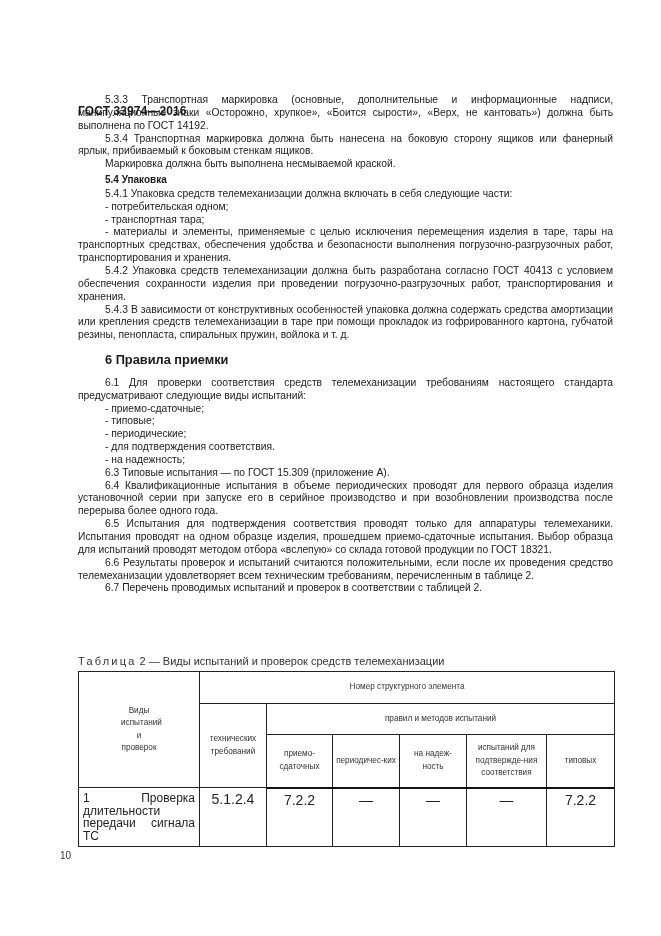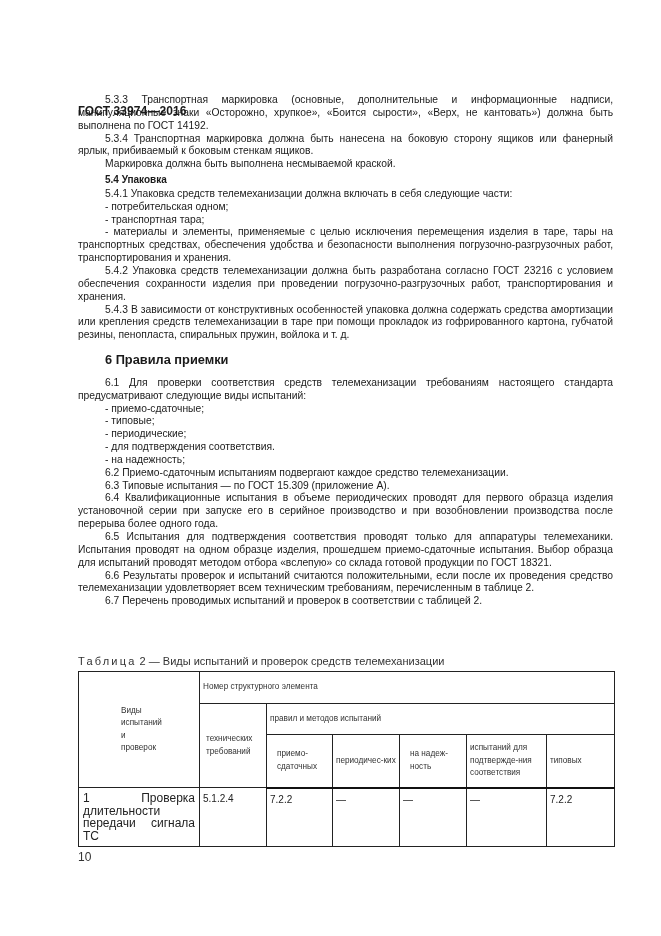--- a/index.html
+++ b/index.html
@@ -9,53 +9,52 @@
   .header { position: absolute; left: 78px; top: 66px; font-weight: bold; font-size: 12px; letter-spacing: 0.1px; margin-top: 38px; }
   .body { position: absolute; left: 78px; top: 94px; width: 535px; font-size: 10.3px; line-height: 12.85px; }
   .p { margin: 0; text-align: justify; text-indent: 27px; }
   .li { margin: 0; padding-left: 27px; }
   .h3 { margin: 3px 0 1px 27px; font-weight: bold; font-size: 10px; }
   .h2 { margin: 12px 0 10px 27px; font-weight: bold; font-size: 12.8px; }
   .caption { position: absolute; left: 78px; top: 655px; font-size: 11px; color: #333; }
   .caption .sp { letter-spacing: 2.2px; }
   table.t { position: absolute; left: 78px; top: 671px; width: 536px; border-collapse: collapse;
             font-size: 8.2px; color: #333; table-layout: fixed; }
-  table.t td { border: 1px solid #222; vertical-align: middle; padding: 0 3px; line-height: 12.5px; }
+  table.t td { border: 1px solid #222; text-align: center; vertical-align: middle; padding: 0 3px; line-height: 12.5px; }
   table.t tr.head-end td { border-bottom: 2.5px solid #111; }
   table.t td.rowlabel { text-align: justify; vertical-align: top; padding: 4px 4px 4px 4px; font-size: 12px; line-height: 12.5px; color: #222; }
-  table.t td.val { vertical-align: top; padding-top: 5px; font-size: 10px; color: #222; }
-  .pagenum { position: absolute; left: 78px; top: 850px; font-size: 12px; color: #333; }
+  table.t td.val { vertical-align: top; padding-top: 5px; font-size: 14px; color: #222; }
+  .pagenum { position: absolute; left: 60px; top: 850px; font-size: 10px; color: #333; }
 </style>
 </head>
 <body>
 
 <div class="page">
   <div class="header">ГОСТ 33974—2016</div>
 
   <div class="body">
     <p class="p">5.3.3 Транспортная маркировка (основные, дополнительные и информационные надписи, манипуляционные знаки «Осторожно, хрупкое», «Боится сырости», «Верх, не кантовать») должна быть выполнена по ГОСТ 14192.</p>
     <p class="p">5.3.4 Транспортная маркировка должна быть нанесена на боковую сторону ящиков или фанерный ярлык, прибиваемый к боковым стенкам ящиков.</p>
     <p class="p">Маркировка должна быть выполнена несмываемой краской.</p>
     <div class="h3">5.4 Упаковка</div>
     <p class="p">5.4.1 Упаковка средств телемеханизации должна включать в себя следующие части:</p>
     <p class="li">- потребительская одном;</p>
     <p class="li">- транспортная тара;</p>
     <p class="p">- материалы и элементы, применяемые с целью исключения перемещения изделия в таре, тары на транспортных средствах, обеспечения удобства и безопасности выполнения погрузочно-разгрузочных работ, транспортирования и хранения.</p>
-    <p class="p">5.4.2 Упаковка средств телемеханизации должна быть разработана согласно ГОСТ 23216 с условием обеспечения сохранности изделия при проведении погрузочно-разгрузочных работ, транспортирования и хранения.</p>
+    <p class="p">5.4.2 Упаковка средств телемеханизации должна быть разработана согласно ГОСТ 40413 с условием обеспечения сохранности изделия при проведении погрузочно-разгрузочных работ, транспортирования и хранения.</p>
     <p class="p">5.4.3 В зависимости от конструктивных особенностей упаковка должна содержать средства амортизации или крепления средств телемеханизации в таре при помощи прокладок из гофрированного картона, губчатой резины, пенопласта, спиральных пружин, войлока и т. д.</p>
 
     <div class="h2">6 Правила приемки</div>
 
     <p class="p">6.1 Для проверки соответствия средств телемеханизации требованиям настоящего стандарта предусматривают следующие виды испытаний:</p>
     <p class="li">- приемо-сдаточные;</p>
     <p class="li">- типовые;</p>
     <p class="li">- периодические;</p>
     <p class="li">- для подтверждения соответствия.</p>
     <p class="li">- на надежность;</p>
-    <p class="p">6.2 Приемо-сдаточным испытаниям подвергают каждое средство телемеханизации.</p>
     <p class="p">6.3 Типовые испытания — по ГОСТ 15.309 (приложение А).</p>
     <p class="p">6.4 Квалификационные испытания в объеме периодических проводят для первого образца изделия установочной серии при запуске его в серийное производство и при возобновлении производства после перерыва более одного года.</p>
     <p class="p">6.5 Испытания для подтверждения соответствия проводят только для аппаратуры телемеханики. Испытания проводят на одном образце изделия, прошедшем приемо-сдаточные испытания. Выбор образца для испытаний проводят методом отбора «вслепую» со склада готовой продукции по ГОСТ 18321.</p>
     <p class="p">6.6 Результаты проверок и испытаний считаются положительными, если после их проведения средство телемеханизации удовлетворяет всем техническим требованиям, перечисленным в таблице 2.</p>
     <p class="p">6.7 Перечень проводимых испытаний и проверок в соответствии с таблицей 2.</p>
   </div>
 
   <div class="caption">
     <span class="sp">Таблица</span><span> 2 — Виды испытаний и проверок средств телемеханизации</span>
   </div>

